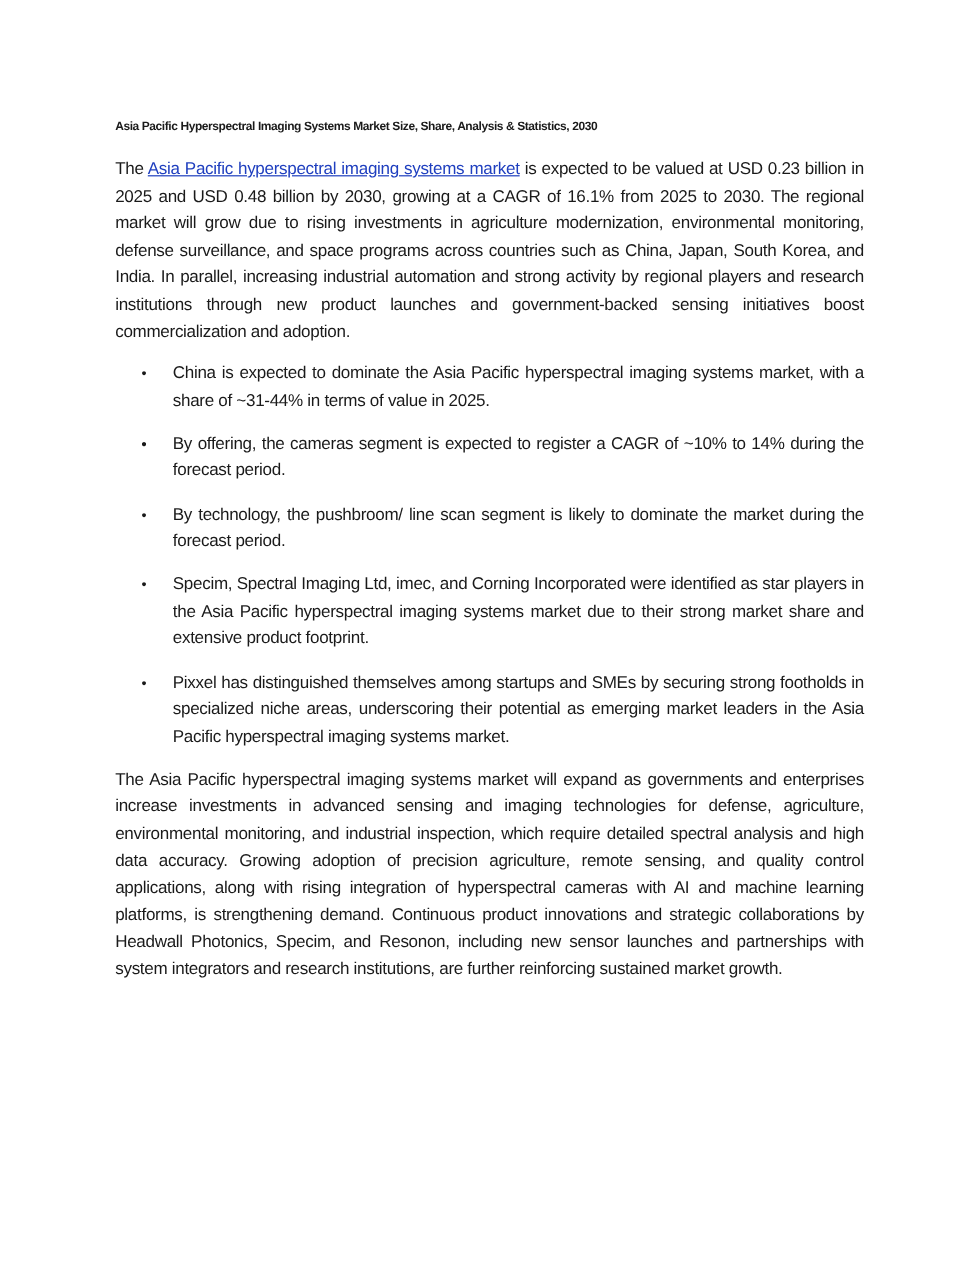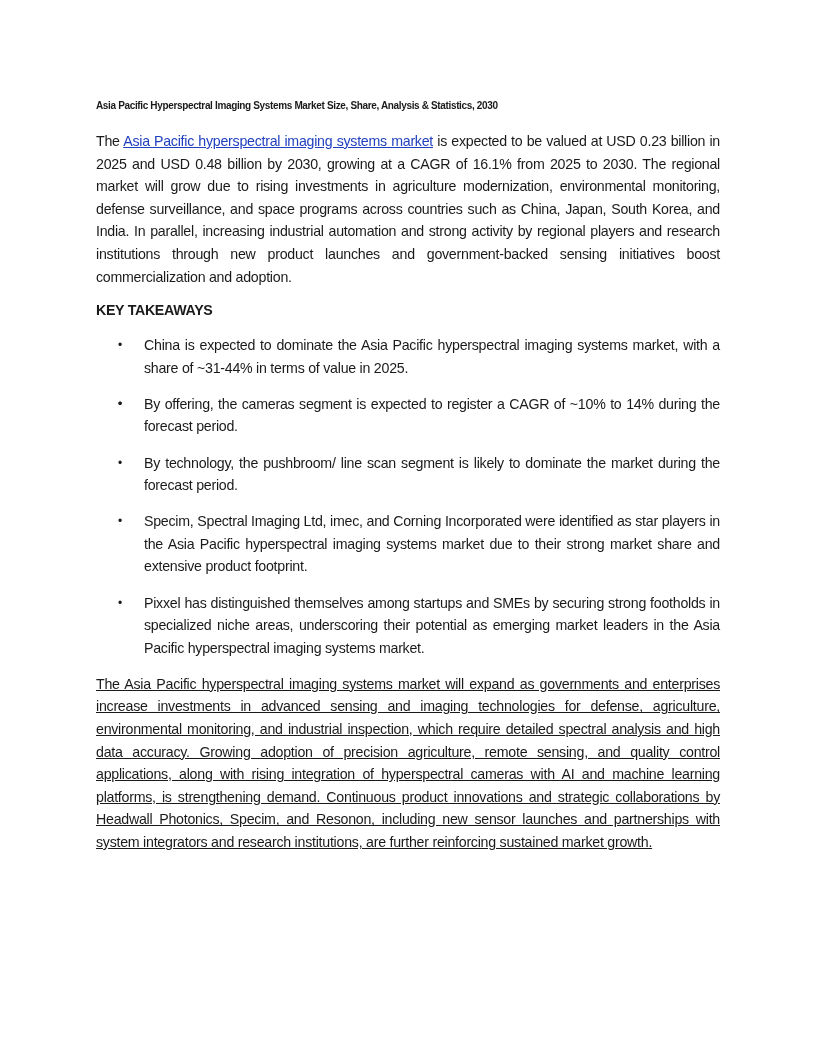--- a/index.html
+++ b/index.html
@@ -7,31 +7,30 @@
          font-family: "Liberation Sans", sans-serif; color: #1a1a1a; }
   .page { position: absolute; left: 96px; top: 96px; width: 624px; }
   .title { font-weight: bold; font-size: 10px; letter-spacing: -0.35px; margin: 0 0 14px 0; line-height: 20px; }
   .para { font-size: 14.2px; line-height: 22.6px; text-align: justify; margin: 0 0 12px 0; letter-spacing: -0.25px; }
   .para a { color: #1f3fbf; }
   .heading { font-weight: bold; font-size: 14.2px; margin: 0 0 14px 0; line-height: 20px; letter-spacing: -0.3px; }
   ul.takeaways { list-style: none; margin: 0; padding: 0; }
   ul.takeaways li { position: relative; padding-left: 48px; font-size: 14.2px; line-height: 22.6px;
                     text-align: justify; margin: 0 0 13.5px 0; letter-spacing: -0.25px; }
   ul.takeaways li .bullet { position: absolute; left: 22px; top: 0; font-size: 12px; }
-  .para.last { margin-top: 2px; text-decoration: underline; }
+  .para.last { margin-top: 2px; }
 </style>
 </head>
 <body>
 
 <div class="page">
   <div class="title">Asia Pacific Hyperspectral Imaging Systems Market Size, Share, Analysis &amp; Statistics, 2030</div>
 
   <p class="para"><span>The </span><a href="#" style="color: rgb(31, 63, 191);">Asia Pacific hyperspectral imaging systems market</a><span> is expected to be valued at USD 0.23 billion in 2025 and USD 0.48 billion by 2030, growing at a CAGR of 16.1% from 2025 to 2030. The regional market will grow due to rising investments in agriculture modernization, environmental monitoring, defense surveillance, and space programs across countries such as China, Japan, South Korea, and India. In parallel, increasing industrial automation and strong activity by regional players and research institutions through new product launches and government-backed sensing initiatives boost commercialization and adoption.</span></p>
 
-  <div class="heading">KEY TAKEAWAYS</div>
 
   <ul class="takeaways">
     <li><span class="bullet">•</span><span>China is expected to dominate the Asia Pacific hyperspectral imaging systems market, with a share of ~31-44% in terms of value in 2025.</span></li>
     <li><span class="bullet">•</span></li>
     <li><span class="bullet">•</span><span>By offering, the cameras segment is expected to register a CAGR of ~10% to 14%  during the forecast period.</span></li>
     <li><span class="bullet">•</span><span>By technology, the pushbroom/ line scan segment is likely to dominate the market during the forecast period.</span></li>
     <li><span class="bullet">•</span><span>Specim, Spectral Imaging Ltd, imec, and Corning Incorporated were identified as star players in the Asia Pacific hyperspectral imaging systems market due to their strong market share and extensive product footprint.</span></li>
     <li><span class="bullet">•</span><span>Pixxel has distinguished themselves among startups and SMEs by securing strong footholds in specialized niche areas, underscoring their potential as emerging market leaders in the Asia Pacific hyperspectral imaging systems market.</span></li>
   </ul>
 

